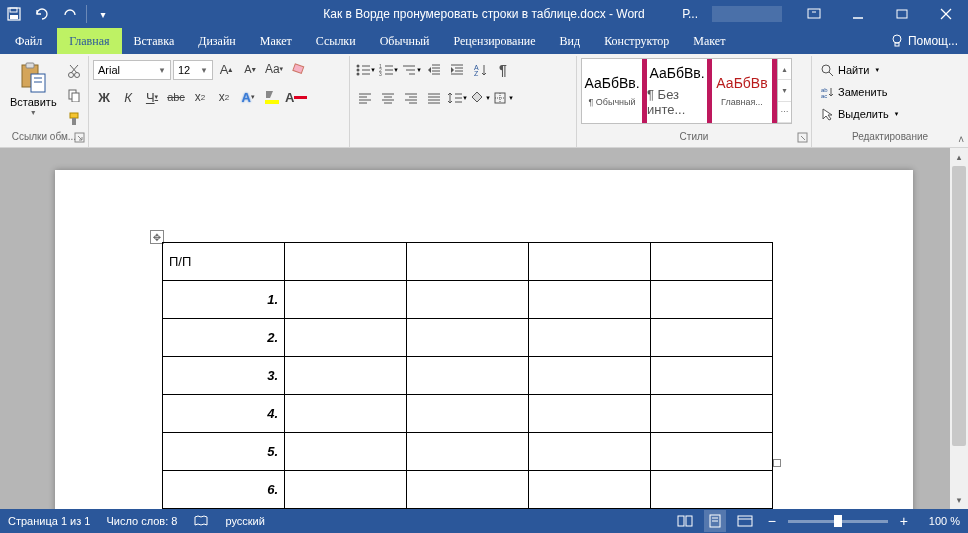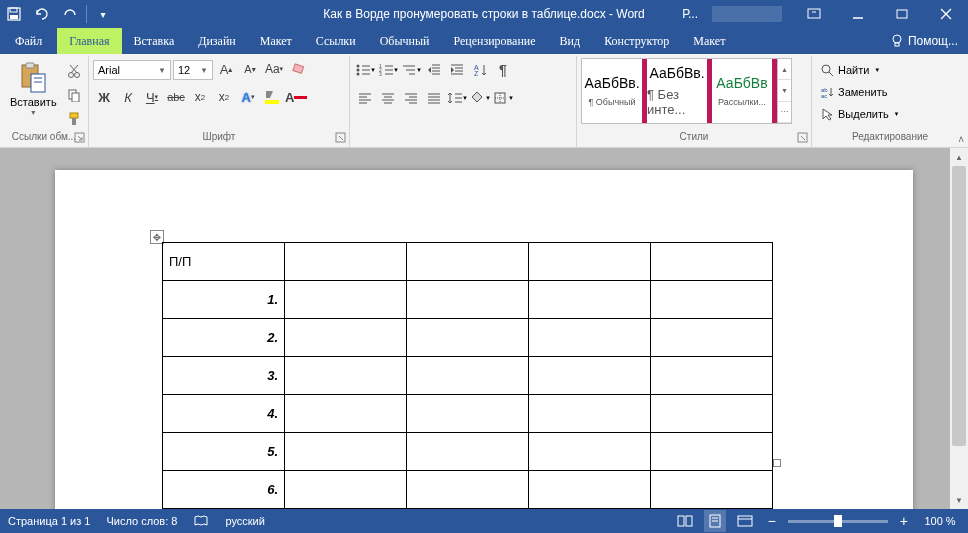--- a/index.html
+++ b/index.html
@@ -233,24 +233,20 @@
                 <rect x="2" y="11" width="14" height="4" fill="#ffff00"></rect>
               </svg>
             </div>
           <div class="small-btn">
               <span style="font-weight:bold">A</span>
               <div style="width:14px;height:3px;background:#d02;margin-top:1px"></div>
             </div>
         </div>
       </div>
     </div>
-    <div class="rgroup-label"><span>Шрифт</span><svg class="dialog-launcher" width="12" height="12">
-          <rect x="1" y="1" width="9" height="9" fill="none" stroke="#888"></rect>
-          <path d="M4 4 L8 8" stroke="#888"></path>
-        </svg></div>
   </div>
   <div class="ribbon-sep"></div>
 
   <div class="rgroup" style="width:226px">
     <div class="rgroup-body">
       <div class="para-col" style="width:100%">
         <div class="para-row">
           <div class="para-btn">
               <svg width="16" height="14">
                 <circle cx="3" cy="3" r="1.5" fill="#555"></circle>
@@ -375,22 +371,22 @@
       <div class="styles-gallery">
         <div class="style-item">
             <div class="style-prev">АаБбВв.</div>
             <div style="font-size:9px;color:#555">¶ Обычный</div>
           </div>
         <div class="style-item">
             <div class="style-prev">АаБбВв.</div>
             <div style="font-size:13px;color:#555">¶ Без инте...</div>
           </div>
         <div class="style-item">
-            <div class="style-prev" style="color:#15803d">АаБбВв</div>
-            <div style="font-size:9px;color:#555">Рассылки...</div>
+            <div class="style-prev" style="color:#b91c1c">АаБбВв</div>
+            <div style="font-size:9px;color:#555">Главная...</div>
           </div>
         <div class="styles-side">
             <div>▴</div>
             <div>▾</div>
             <div>⋯</div>
           </div>
       </div>
     </div>
     <div class="rgroup-label"><span>Стили</span><svg class="dialog-launcher" width="12" height="12">
           <rect x="1" y="1" width="9" height="9" fill="none" stroke="#888"></rect>
@@ -531,15 +527,15 @@
         <svg width="16" height="12">
           <rect x="1" y="1" width="14" height="10" fill="none" stroke="#fff"></rect>
           <line x1="1" y1="4" x2="15" y2="4" stroke="#fff"></line>
         </svg>
       </div>
     <div style="font-size:14px;padding:0 4px">−</div>
     <div class="zoom-slider">
         <div class="zoom-thumb"></div>
       </div>
     <div style="font-size:14px;padding:0 4px">+</div>
-    <div style="min-width:40px;text-align:center">100 %</div>
+    <div style="min-width:40px;text-align:right">100 %</div>
   </div>
 </div>
 
 </body></html>

